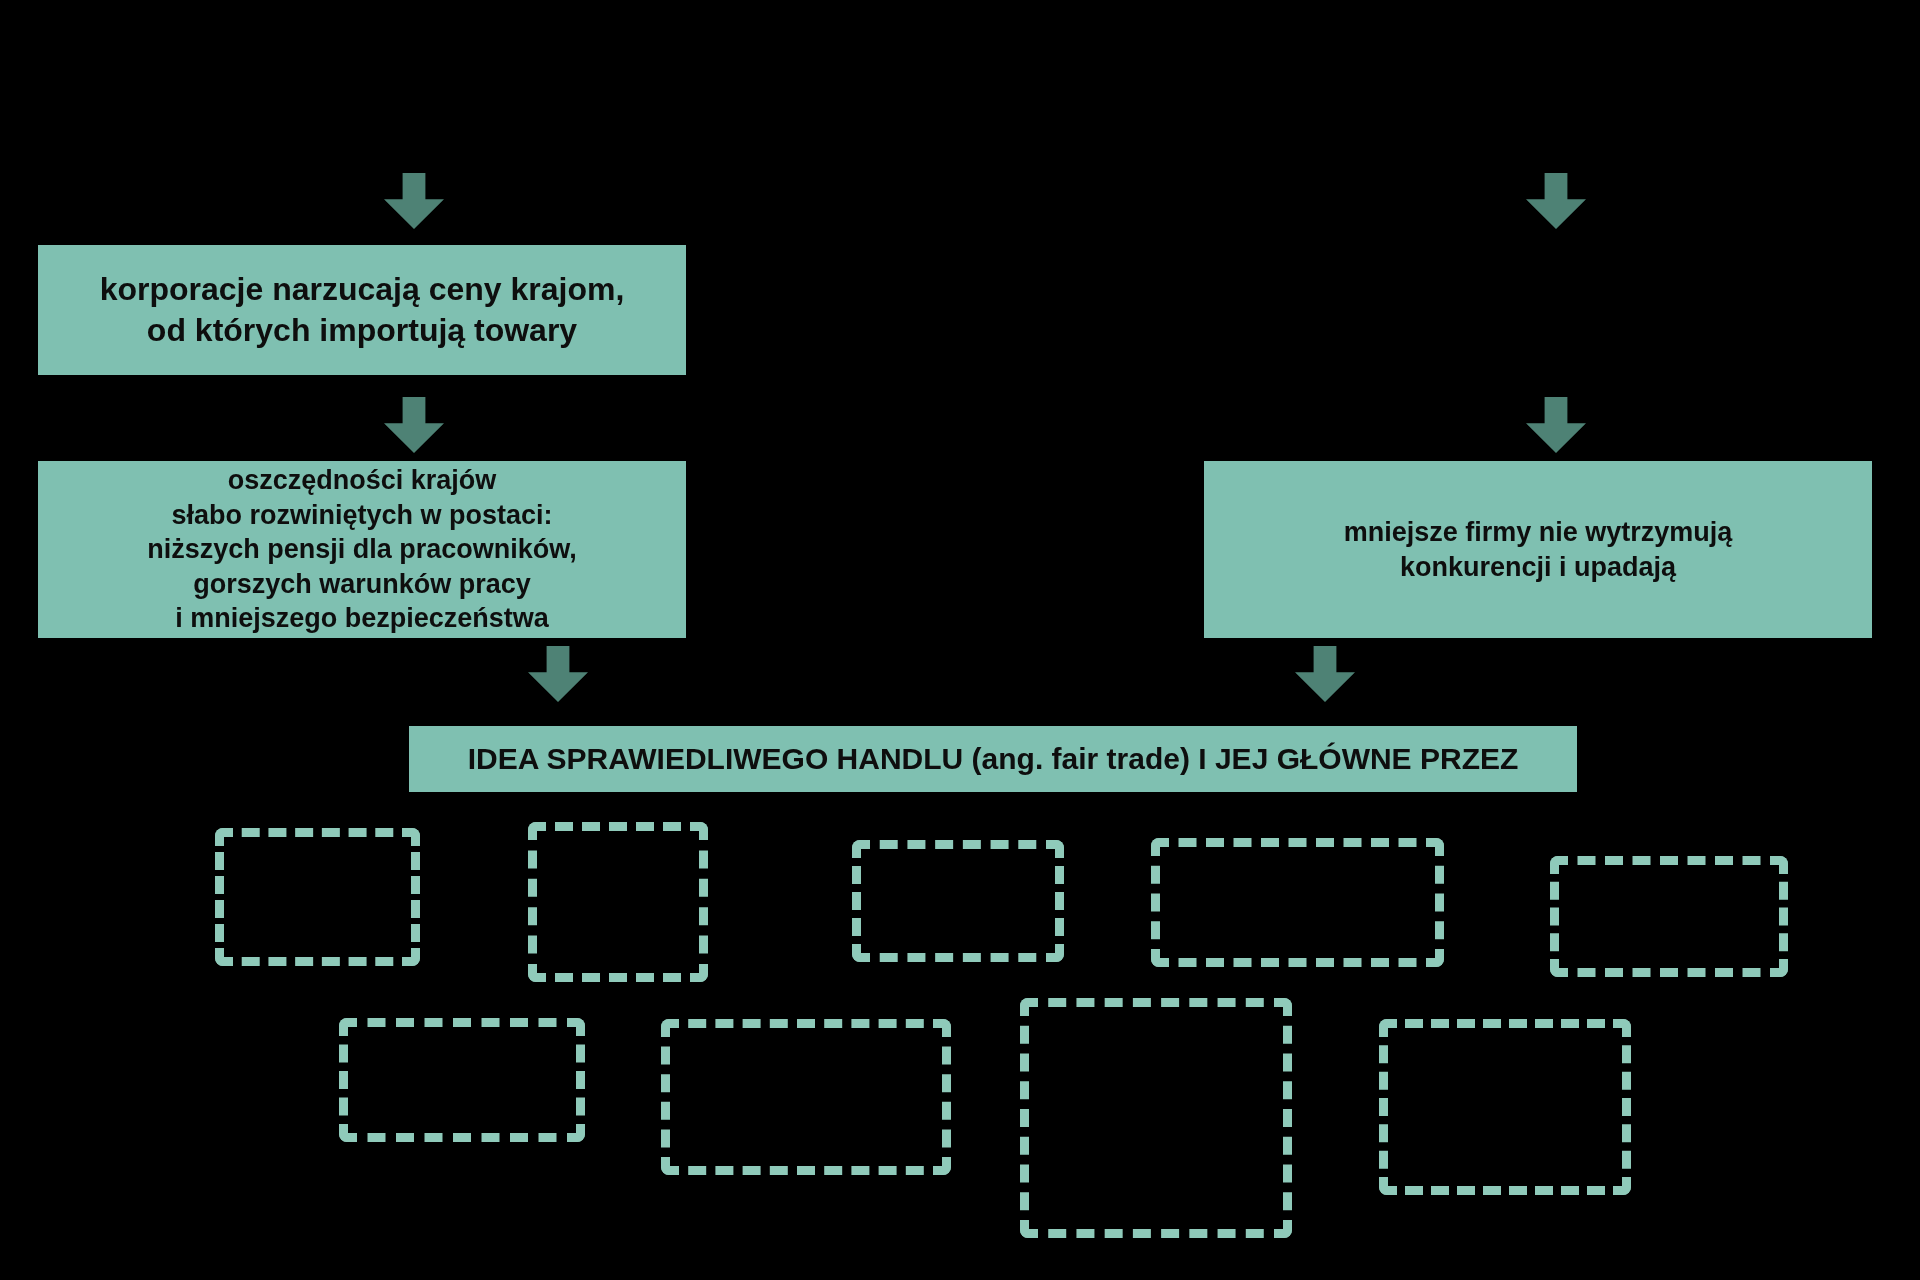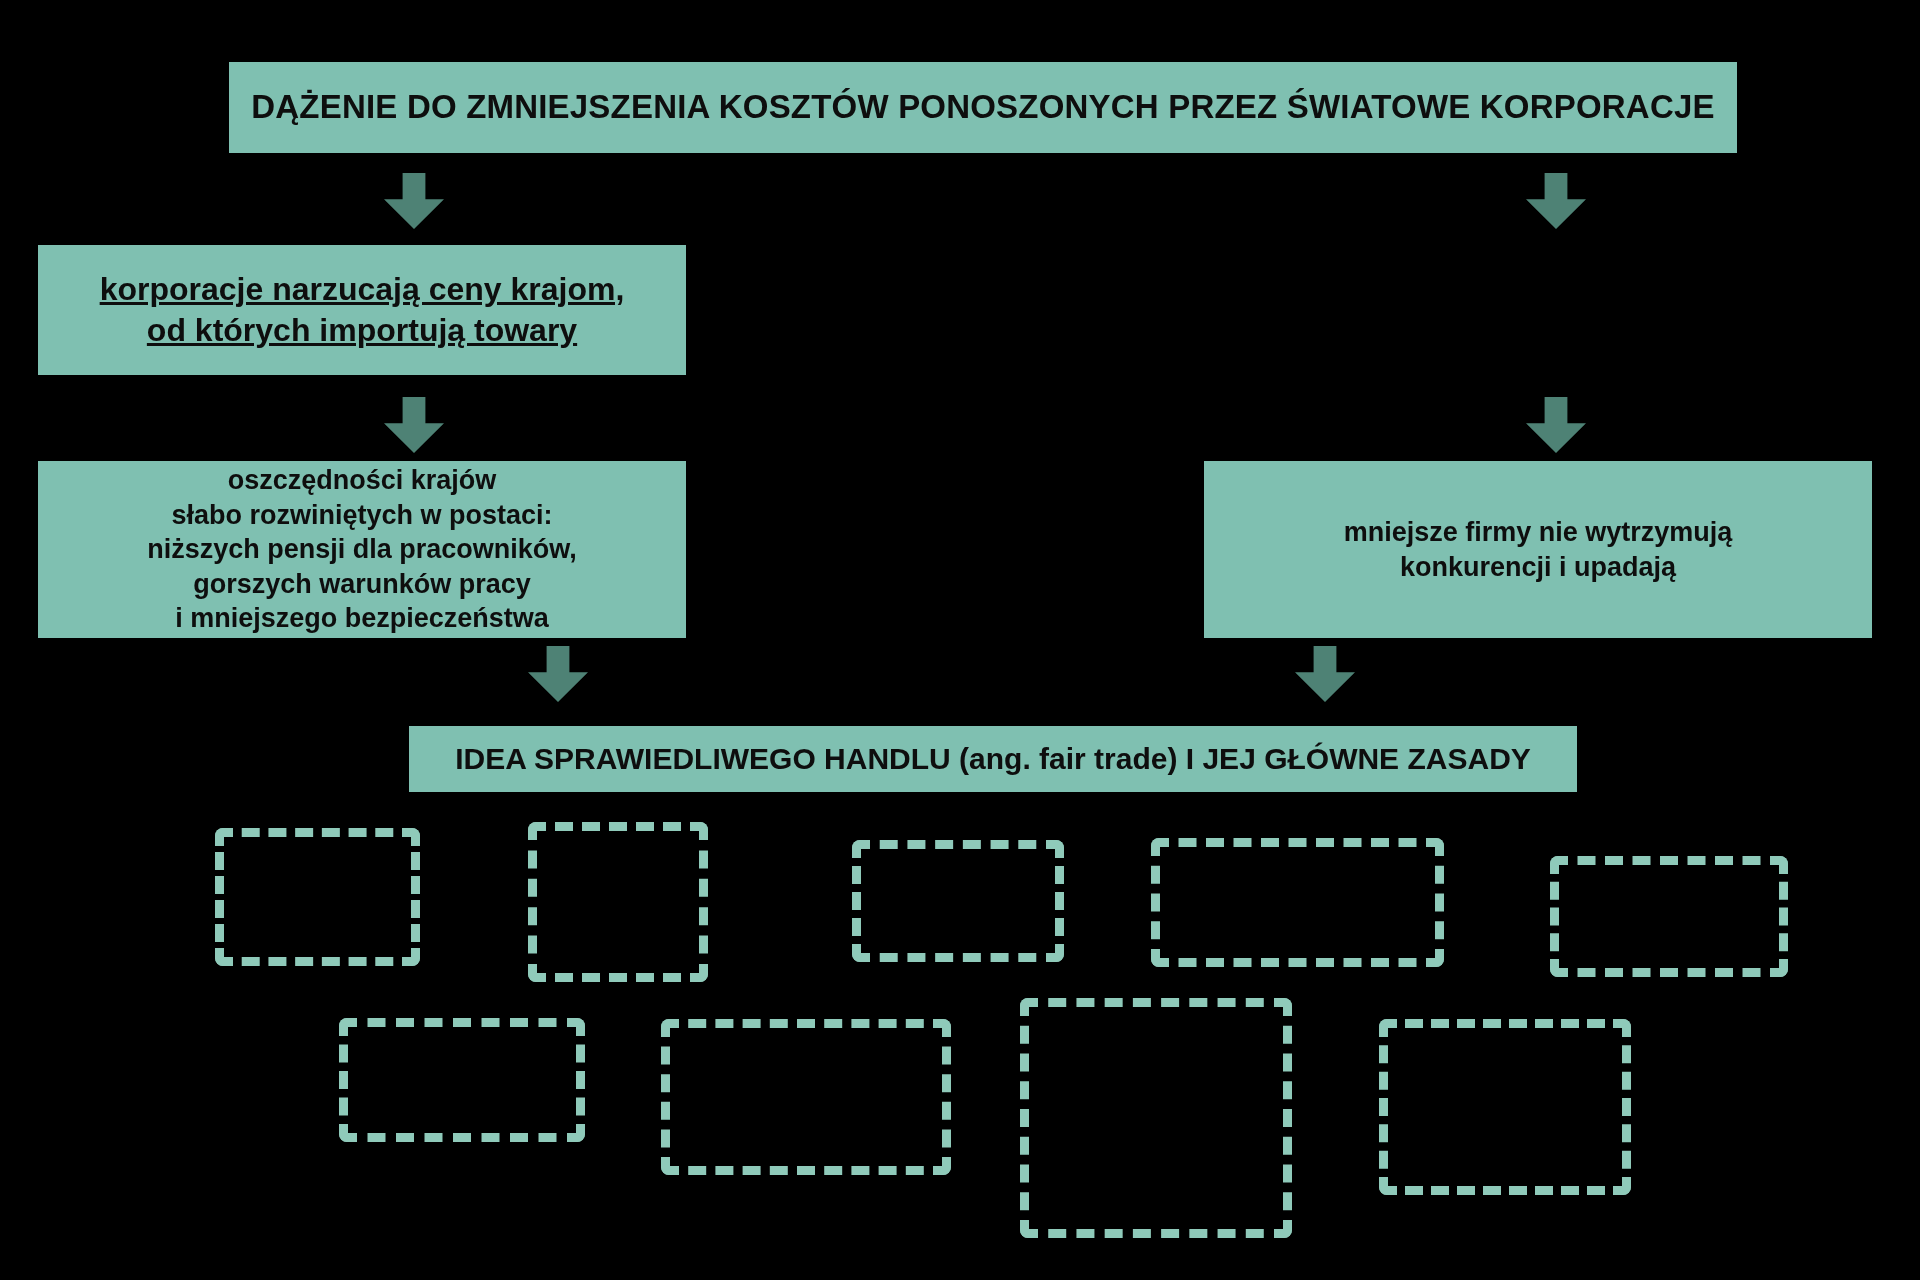--- a/index.html
+++ b/index.html
@@ -21,21 +21,21 @@
     color: #0e0e0e;
     font-weight: bold;
     display: flex;
     align-items: center;
     justify-content: center;
     text-align: center;
     white-space: pre-line;
     line-height: 1.28;
   }
   .root-box      { left: 229px;  top: 62px;  width: 1508px; height: 91px;  font-size: 33px; letter-spacing: 0.2px; }
-  .l1-box        { left: 38px;   top: 245px; width: 648px;  height: 130px; font-size: 32px; text-decoration: underline; }
+  .l1-box        { left: 38px;   top: 245px; width: 648px;  height: 130px; font-size: 32px; }
   .r1-box        { left: 1204px; top: 245px; width: 668px;  height: 130px; font-size: 32px; }
   .l2-box        { left: 38px;   top: 461px; width: 648px;  height: 177px; font-size: 27px; }
   .r2-box        { left: 1204px; top: 461px; width: 668px;  height: 177px; font-size: 27px; }
   .idea-box      { left: 409px;  top: 726px; width: 1168px; height: 66px;  font-size: 30px; }
 
   .arrow {
     position: absolute;
     width: 60px;
     height: 56px;
     background: #4e8275;
@@ -62,21 +62,20 @@
   .pF { left: 339px;  top: 1018px; width: 228px; height: 106px; }
   .pG { left: 661px;  top: 1019px; width: 272px; height: 138px; }
   .pH { left: 1020px; top: 998px;  width: 254px; height: 222px; }
   .pI { left: 1379px; top: 1019px; width: 234px; height: 158px; }
 </style>
 </head>
 <body>
 
 <div class="stage">
 
-  <div class="node root-box">DĄŻENIE DO ZMNIEJSZENIA KOSZTÓW PONOSZONYCH PRZEZ ŚWIATOWE KORPORACJE</div>
 
   <div class="arrow a1"></div>
   <div class="arrow a2"></div>
 
   <div class="node l1-box">korporacje narzucają ceny krajom,
 od których importują towary</div>
 
 
   <div class="arrow a3"></div>
   <div class="arrow a4"></div>
@@ -86,21 +85,21 @@
 
   <div class="node l2-box">oszczędności krajów
 słabo rozwiniętych w postaci:
 niższych pensji dla pracowników,
 gorszych warunków pracy
 i mniejszego bezpieczeństwa</div>
 
   <div class="arrow a5"></div>
   <div class="arrow a6"></div>
 
-  <div class="node idea-box">IDEA SPRAWIEDLIWEGO HANDLU (ang. fair trade) I JEJ GŁÓWNE ZASADY</div>
+  <div class="node idea-box">IDEA SPRAWIEDLIWEGO HANDLU (ang. fair trade) I JEJ GŁÓWNE PRZEZ</div>
 
   <div class="placeholder pA"></div>
   <div class="placeholder pB"></div>
   <div class="placeholder pC"></div>
   <div class="placeholder pD"></div>
   <div class="placeholder pE"></div>
   <div class="placeholder pF"></div>
   <div class="placeholder pG"></div>
   <div class="placeholder pH"></div>
   <div class="placeholder pI"></div>

